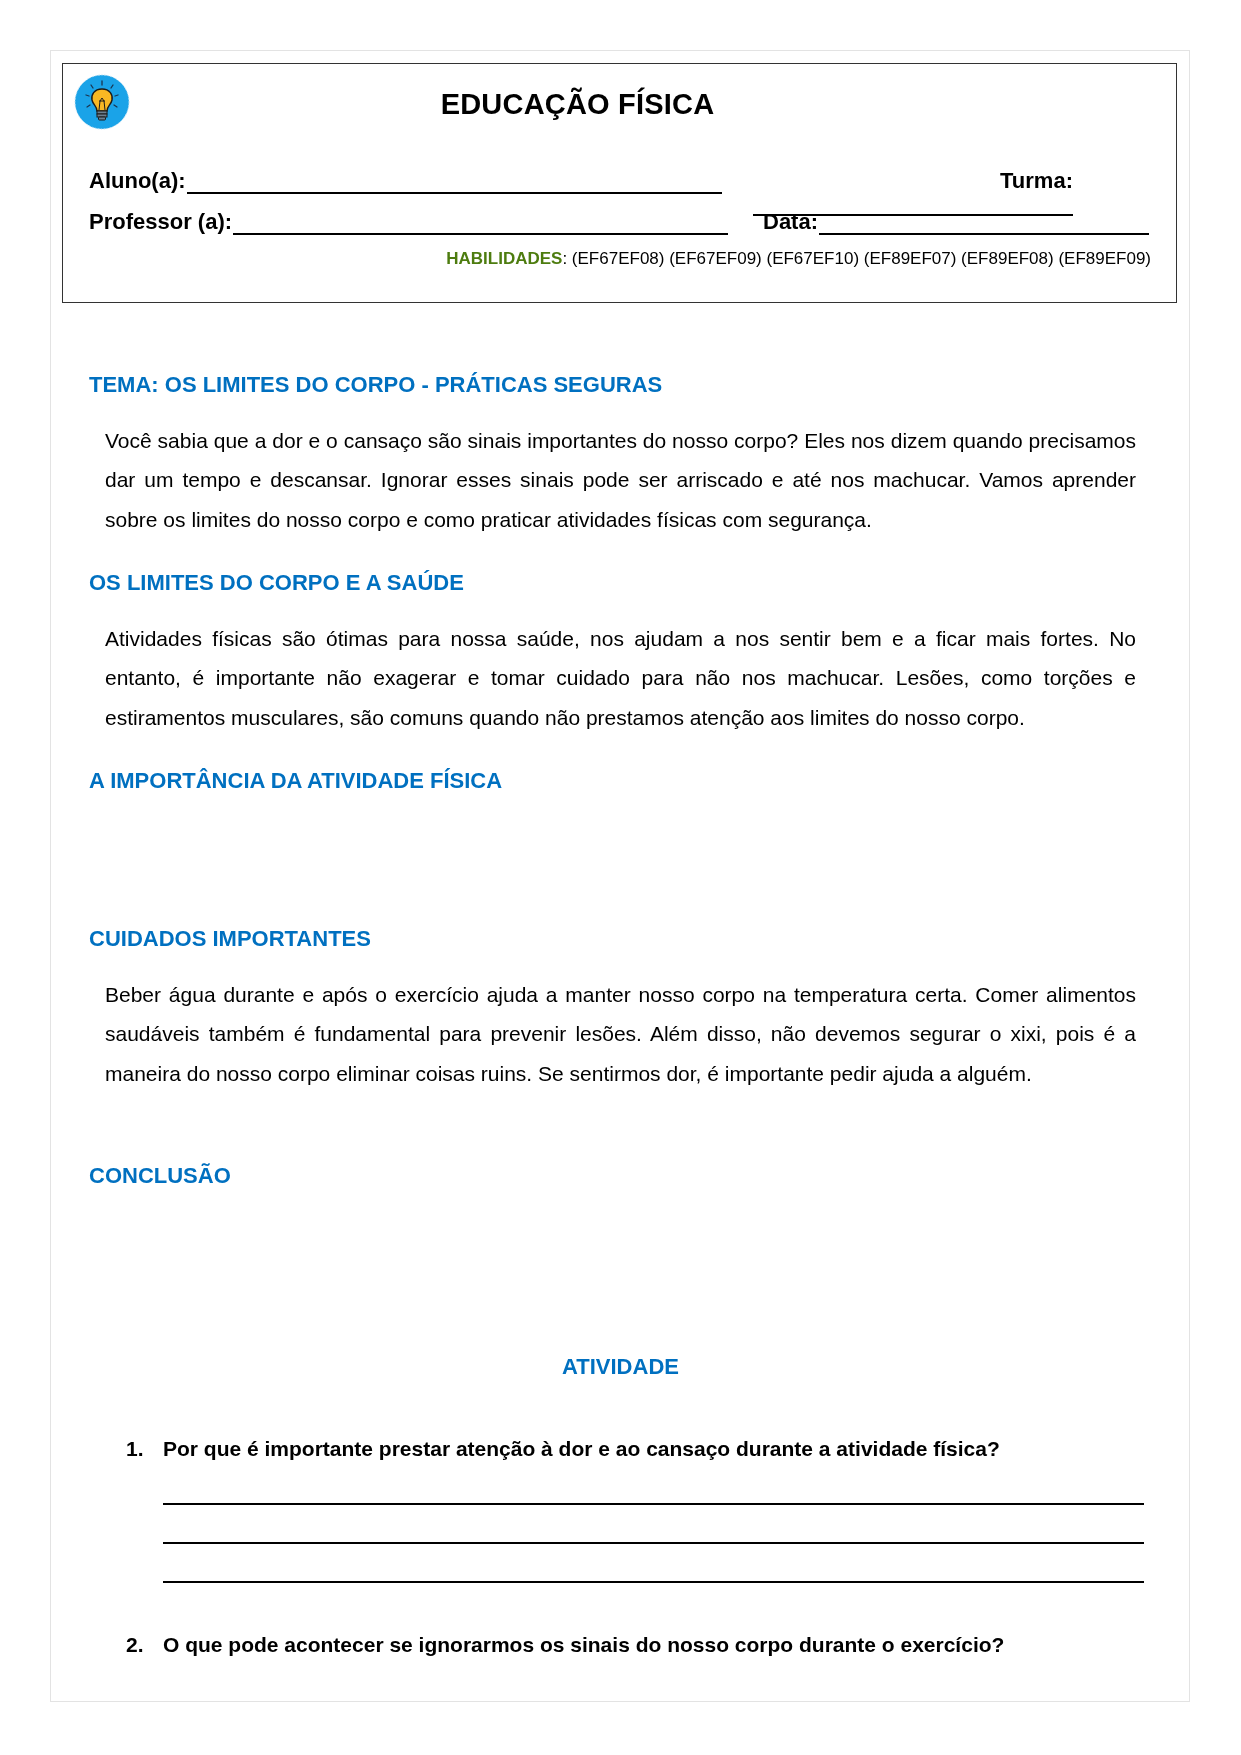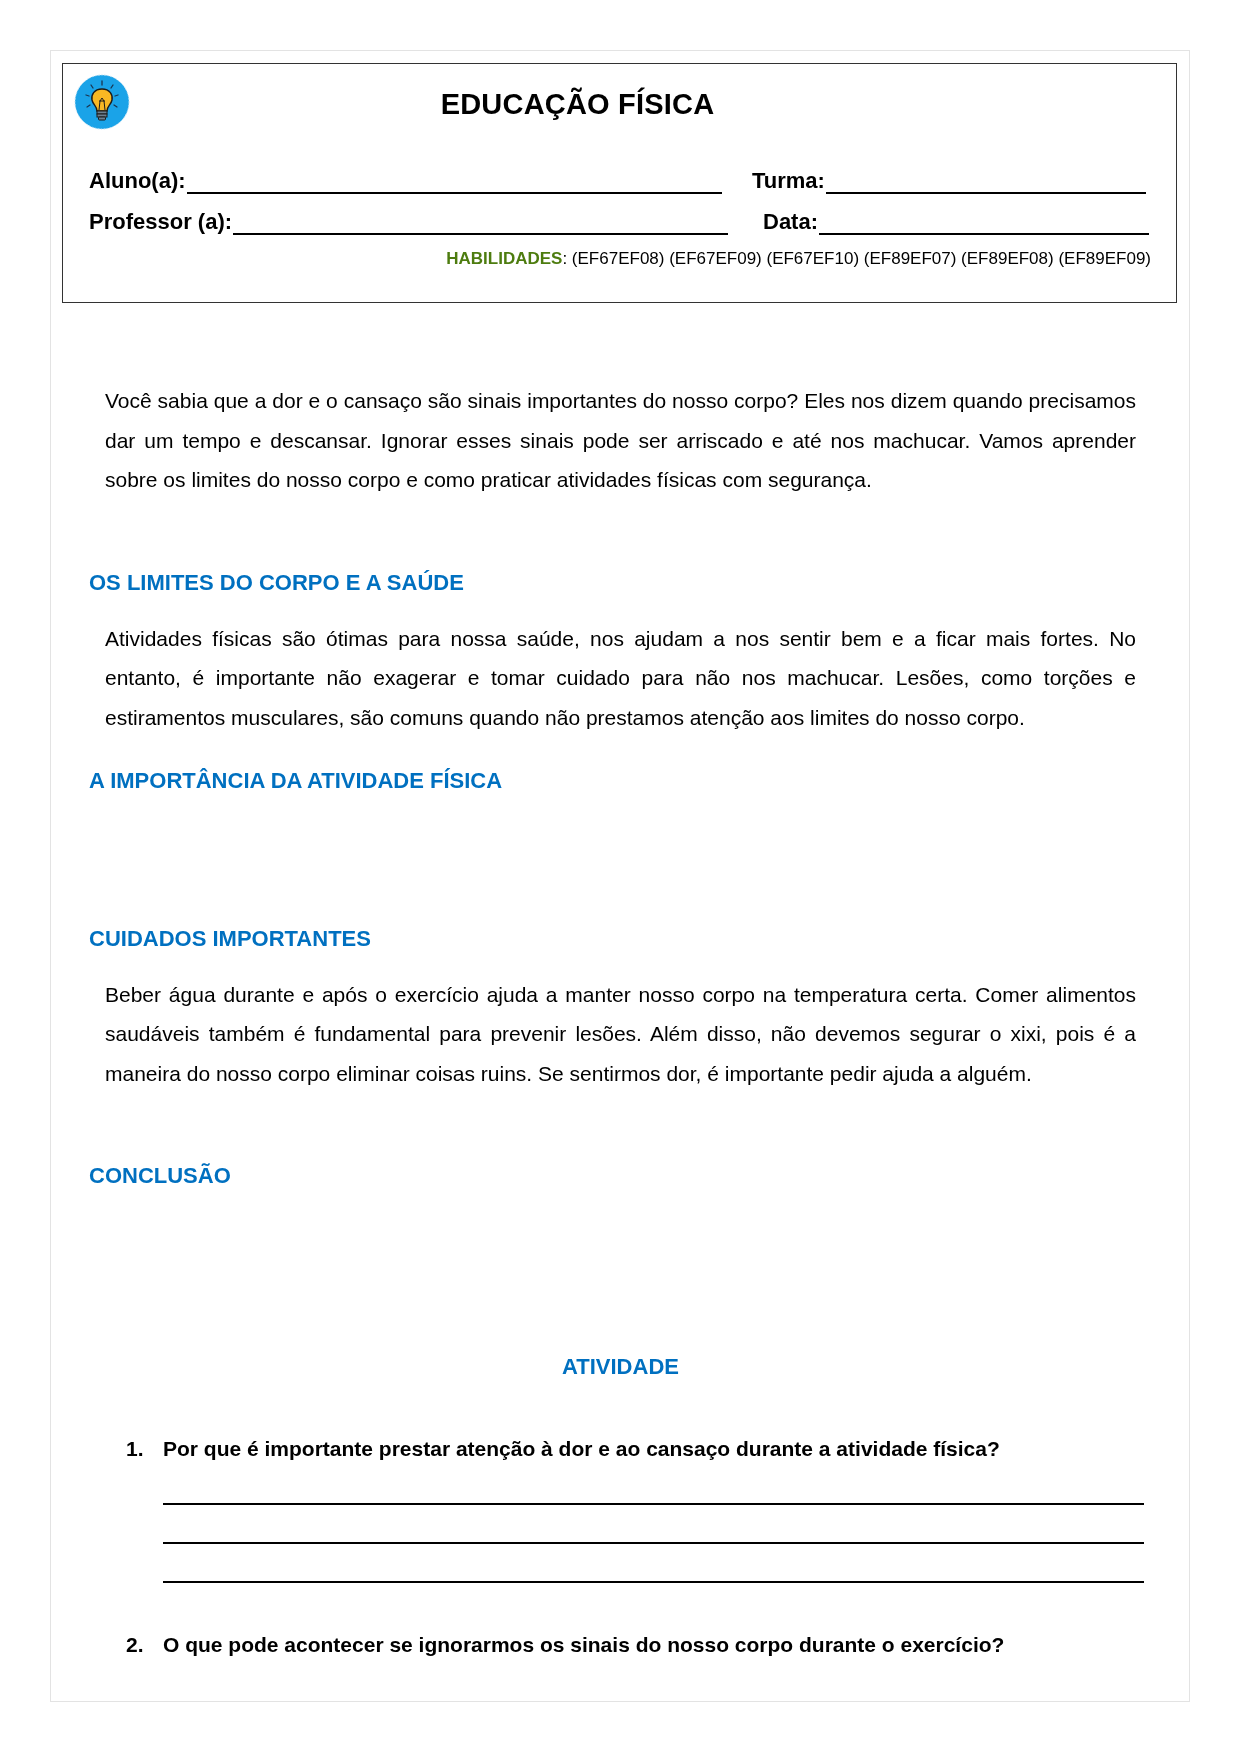--- a/index.html
+++ b/index.html
@@ -49,39 +49,40 @@
   <rect x="23" y="40" width="10" height="3" fill="#6d7f8e" stroke="#1b1b1b" stroke-width="1"></rect>
   <rect x="24.5" y="43" width="7" height="3" rx="1" fill="#6d7f8e" stroke="#1b1b1b" stroke-width="1"></rect>
 </svg>
 
 <div class="doc-title">EDUCAÇÃO FÍSICA</div>
 
 <div class="field" style="left:89px; top:168px;">
   <span>Aluno(a):</span>
   <span class="line" style="width:535px;"></span>
 </div>
-<div class="field" style="left:752px; top:168px;">
+<div class="field" style="left:752px; top:168px;flex-direction:column;">
   <span>Turma:</span>
   <span class="line" style="width:320px;"></span>
 </div>
 <div class="field" style="left:89px; top:209px;">
   <span>Professor (a):</span>
   <span class="line" style="width:495px;"></span>
 </div>
 <div class="field" style="left:763px; top:209px;text-align:right;">
   <span>Data:</span>
   <span class="line" style="width:330px;"></span>
 </div>
 
 <div class="skills">
   <span class="lbl">HABILIDADES</span><span>:</span>
   <span>(EF67EF08) (EF67EF09) (EF67EF10) (EF89EF07) (EF89EF08) (EF89EF09)</span>
 </div>
 
 <div class="section" style="top:365px;">
+  <div class="sec-h">TEMA: OS LIMITES DO CORPO - PRÁTICAS SEGURAS</div>
   <p class="sec-p">Você sabia que a dor e o cansaço são sinais importantes do nosso corpo? Eles nos dizem quando precisamos dar um tempo e descansar. Ignorar esses sinais pode ser arriscado e até nos machucar. Vamos aprender sobre os limites do nosso corpo e como praticar atividades físicas com segurança.</p>
 </div>
 
 <div class="section" style="top:563px;">
   <div class="sec-h">OS LIMITES DO CORPO E A SAÚDE</div>
   <p class="sec-p">Atividades físicas são ótimas para nossa saúde, nos ajudam a nos sentir bem e a ficar mais fortes. No entanto, é importante não exagerar e tomar cuidado para não nos machucar. Lesões, como torções e estiramentos musculares, são comuns quando não prestamos atenção aos limites do nosso corpo.</p>
 </div>
 
 <div class="section" style="top:761px;">
   <div class="sec-h">A IMPORTÂNCIA DA ATIVIDADE FÍSICA</div>

